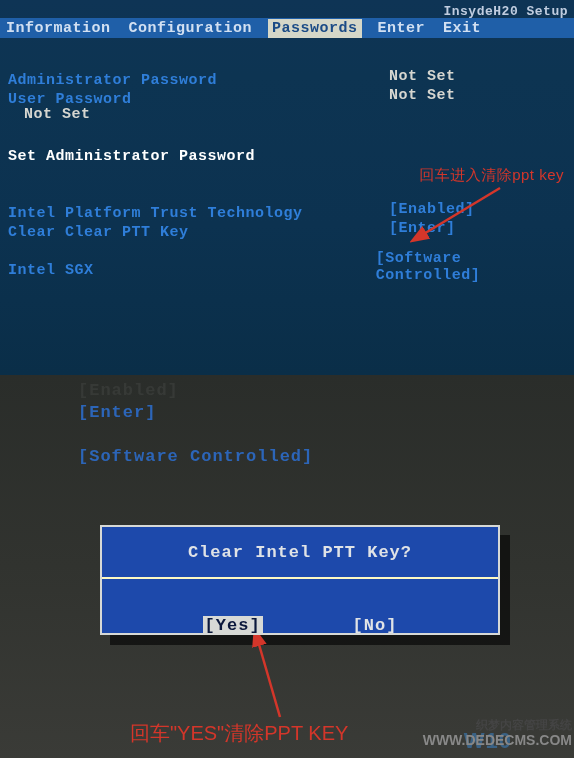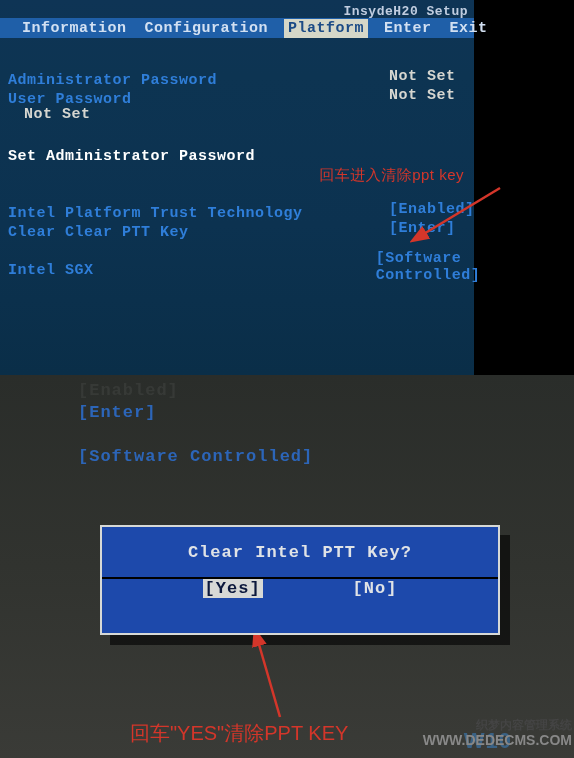--- a/index.html
+++ b/index.html
@@ -6,21 +6,21 @@
   body {
     width: 574px;
     height: 758px;
     font-family: 'Courier New', monospace;
     font-weight: bold;
     overflow: hidden;
     position: relative;
     background: #000;
   }
   .panel-top {
-    width: 474px;
+    width: 574px;
     height: 375px;
     background: linear-gradient(to bottom, #0e3455 0%, #0d3452 20%, #0c3250 60%, #0a2e48 100%);
     position: relative;
     font-size: 15px;
     letter-spacing: 0.5px;
   }
   .setup-title {
     position: absolute;
     top: 4px;
     right: 6px;
@@ -29,21 +29,21 @@
   }
   .tabbar {
     position: absolute;
     top: 18px;
     left: 0;
     width: 100%;
     height: 20px;
     background: #1f5fa8;
     display: flex;
     align-items: center;
-    padding-left: 20px;
+    padding-left: 4px;
     gap: 14px;
   }
   .tab {
     color: #d2e0f2;
     font-size: 15px;
     padding: 1px 2px;
   }
   .tab.selected {
     background: #d5d7c8;
     color: #1b4b86;
@@ -111,31 +111,31 @@
     height: 110px;
     background: #1d49ab;
     border: 2px solid #d7d9d6;
     box-shadow: 10px 10px 0 rgba(0,0,0,0.6);
   }
   .dialog-title-row {
     height: 52px;
     display: flex;
     align-items: center;
     justify-content: center;
-    border-bottom: 2px solid #000000;
+    border-bottom: 2px solid #fef9c3;
   }
   .dialog-title {
     color: #e0e3e6;
     font-size: 17px;
     letter-spacing: 1px;
   }
   .dialog-opts {
     height: 56px;
     display: flex;
-    align-items: flex-start;
+    align-items: flex-end;
     justify-content: center;
     gap: 90px;
   }
   .opt {
     color: #e0e3e6;
     font-size: 17px;
     letter-spacing: 1px;
   }
   .opt.selected {
     background: #d7d9d6;
@@ -170,21 +170,21 @@
 </head>
 <body>
 
 <div class="panel-top">
 
   <div class="setup-title">InsydeH20 Setup</div>
 
   <div class="tabbar">
     <span class="tab">Information</span>
     <span class="tab">Configuration</span>
-    <span class="tab selected">Platform</span>
+    <span class="tab selected">Passwords</span>
     <span class="tab">Enter</span>
     <span class="tab">Exit</span>
   </div>
 
   <div class="content-top">
     <div class="blank"></div>
     <div class="row">
       <span class="label-col">Administrator Password</span>
       <span class="value-col">Not Set</span>
     </div>

